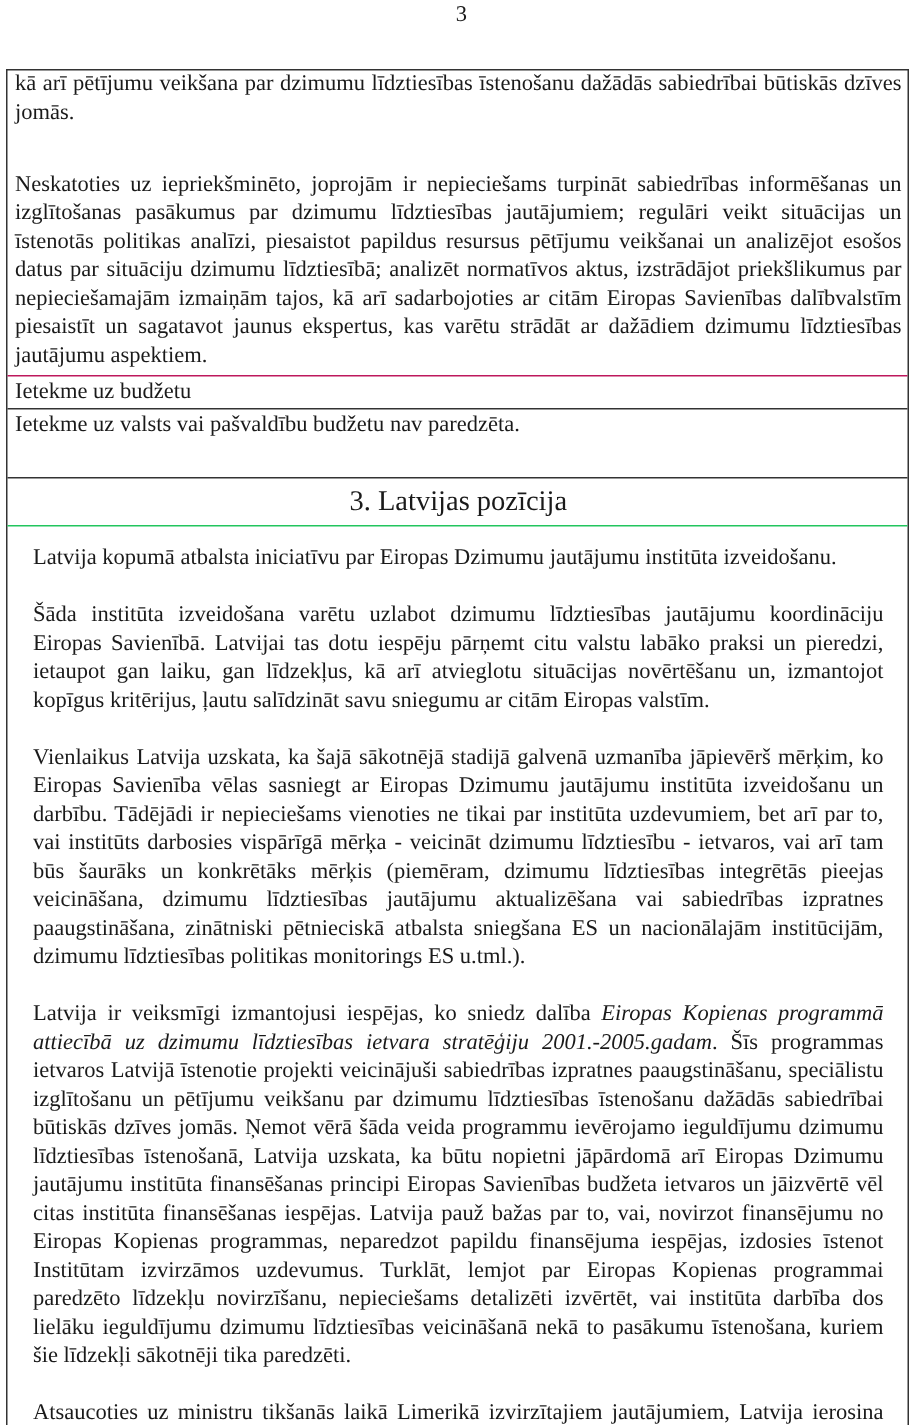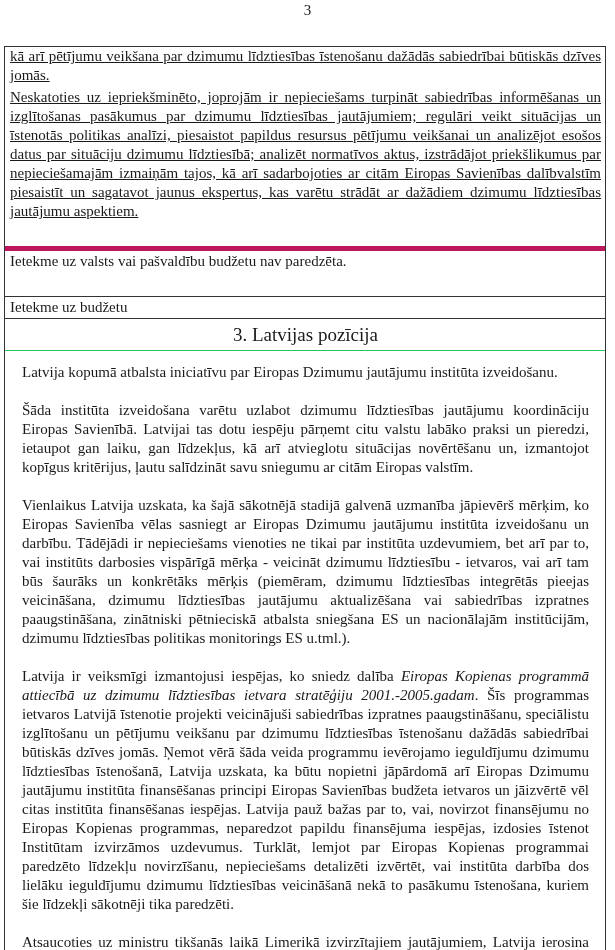--- a/index.html
+++ b/index.html
@@ -18,22 +18,22 @@
     border-bottom: 1.5px solid #444;
     height: 905px; box-sizing: border-box;
   }
   .cell {
     padding: 0 4px 0 5px;
     font-size: 15px; line-height: 19px;
     text-align: justify;
     box-sizing: border-box;
   }
   .cell p { margin: 0; }
-  .row-top { height: 204px; padding-top: 0; border-bottom: 5px solid #be185d; text-decoration: underline; }
-  .row-top p + p { margin-top: 3px; }
+  .row-top { height: 204px; padding-top: 0; border-bottom: 1px solid #be185d; }
+  .row-top p + p { margin-top: 29px; }
   .row-label { height: 22px; border-bottom: 1px solid #333; line-height: 21px; }
   .row-budget { height: 46px; border-bottom: 1px solid #333; line-height: 21px; }
   .row-heading {
     height: 32px; border-bottom: 1px solid #22c55e;
     text-align: center; font-size: 19px; line-height: 31px;
   }
   .row-body { padding-top: 0; }
   .row-body p { margin: 12px; }
   .row-body p + p { margin-top: 19px; }
   em { font-style: italic; }
@@ -43,25 +43,25 @@
 
 <div class="page-number">3</div>
 
 <div class="frame">
 
   <div class="cell row-top">
     <p>kā arī pētījumu veikšana par dzimumu līdztiesības īstenošanu dažādās sabiedrībai būtiskās dzīves jomās.</p>
     <p>Neskatoties uz iepriekšminēto, joprojām ir nepieciešams turpināt sabiedrības informēšanas un izglītošanas pasākumus par dzimumu līdztiesības jautājumiem; regulāri veikt situācijas un īstenotās politikas analīzi, piesaistot papildus resursus pētījumu veikšanai un analizējot esošos datus par situāciju dzimumu līdztiesībā; analizēt normatīvos aktus, izstrādājot priekšlikumus par nepieciešamajām izmaiņām tajos, kā arī sadarbojoties ar citām Eiropas Savienības dalībvalstīm piesaistīt un sagatavot jaunus ekspertus, kas varētu strādāt ar dažādiem dzimumu līdztiesības jautājumu aspektiem.</p>
   </div>
 
+  <div class="cell row-label">Ietekme uz budžetu</div>
+
   <div class="cell row-budget">
     <p>Ietekme uz valsts vai pašvaldību budžetu nav paredzēta.</p>
   </div>
-
-  <div class="cell row-label">Ietekme uz budžetu</div>
 
   <div class="cell row-heading">3. Latvijas pozīcija</div>
 
   <div class="cell row-body">
     <p>Latvija kopumā atbalsta iniciatīvu par Eiropas Dzimumu jautājumu institūta izveidošanu.</p>
     <p>Šāda institūta izveidošana varētu uzlabot dzimumu līdztiesības jautājumu koordināciju Eiropas Savienībā. Latvijai tas dotu iespēju pārņemt citu valstu labāko praksi un pieredzi, ietaupot gan laiku, gan līdzekļus, kā arī atvieglotu situācijas novērtēšanu un, izmantojot kopīgus kritērijus, ļautu salīdzināt savu sniegumu ar citām Eiropas valstīm.</p>
     <p>Vienlaikus Latvija uzskata, ka šajā sākotnējā stadijā galvenā uzmanība jāpievērš mērķim, ko Eiropas Savienība vēlas sasniegt ar Eiropas Dzimumu jautājumu institūta izveidošanu un darbību. Tādējādi ir nepieciešams vienoties ne tikai par institūta uzdevumiem, bet arī par to, vai institūts darbosies vispārīgā mērķa - veicināt dzimumu līdztiesību - ietvaros, vai arī tam būs šaurāks un konkrētāks mērķis (piemēram, dzimumu līdztiesības integrētās pieejas veicināšana, dzimumu līdztiesības jautājumu aktualizēšana vai sabiedrības izpratnes paaugstināšana, zinātniski pētnieciskā atbalsta sniegšana ES un nacionālajām institūcijām, dzimumu līdztiesības politikas monitorings ES u.tml.).</p>
     <p><span>Latvija ir veiksmīgi izmantojusi iespējas, ko sniedz dalība </span><em>Eiropas Kopienas programmā attiecībā uz dzimumu līdztiesības ietvara stratēģiju 2001.-2005.gadam</em><span>. Šīs programmas ietvaros Latvijā īstenotie projekti veicinājuši sabiedrības izpratnes paaugstināšanu, speciālistu izglītošanu un pētījumu veikšanu par dzimumu līdztiesības īstenošanu dažādās sabiedrībai būtiskās dzīves jomās. Ņemot vērā šāda veida programmu ievērojamo ieguldījumu dzimumu līdztiesības īstenošanā, Latvija uzskata, ka būtu nopietni jāpārdomā arī Eiropas Dzimumu jautājumu institūta finansēšanas principi Eiropas Savienības budžeta ietvaros un jāizvērtē vēl citas institūta finansēšanas iespējas. Latvija pauž bažas par to, vai, novirzot finansējumu no Eiropas Kopienas programmas, neparedzot papildu finansējuma iespējas, izdosies īstenot Institūtam izvirzāmos uzdevumus. Turklāt, lemjot par Eiropas Kopienas programmai paredzēto līdzekļu novirzīšanu, nepieciešams detalizēti izvērtēt, vai institūta darbība dos lielāku ieguldījumu dzimumu līdztiesības veicināšanā nekā to pasākumu īstenošana, kuriem šie līdzekļi sākotnēji tika paredzēti.</span></p>
     <p>Atsaucoties uz ministru tikšanās laikā Limerikā izvirzītajiem jautājumiem, Latvija ierosina pievērst atbilstošu uzmanību arī Eiropas Dzimumu jautājumu institūta sadarbības principiem ar Eiropas Savienības dalībvalstu institūcijām. Nebūtu atbalstāma tāda Eiropas Dzimumu</p>
   </div>

